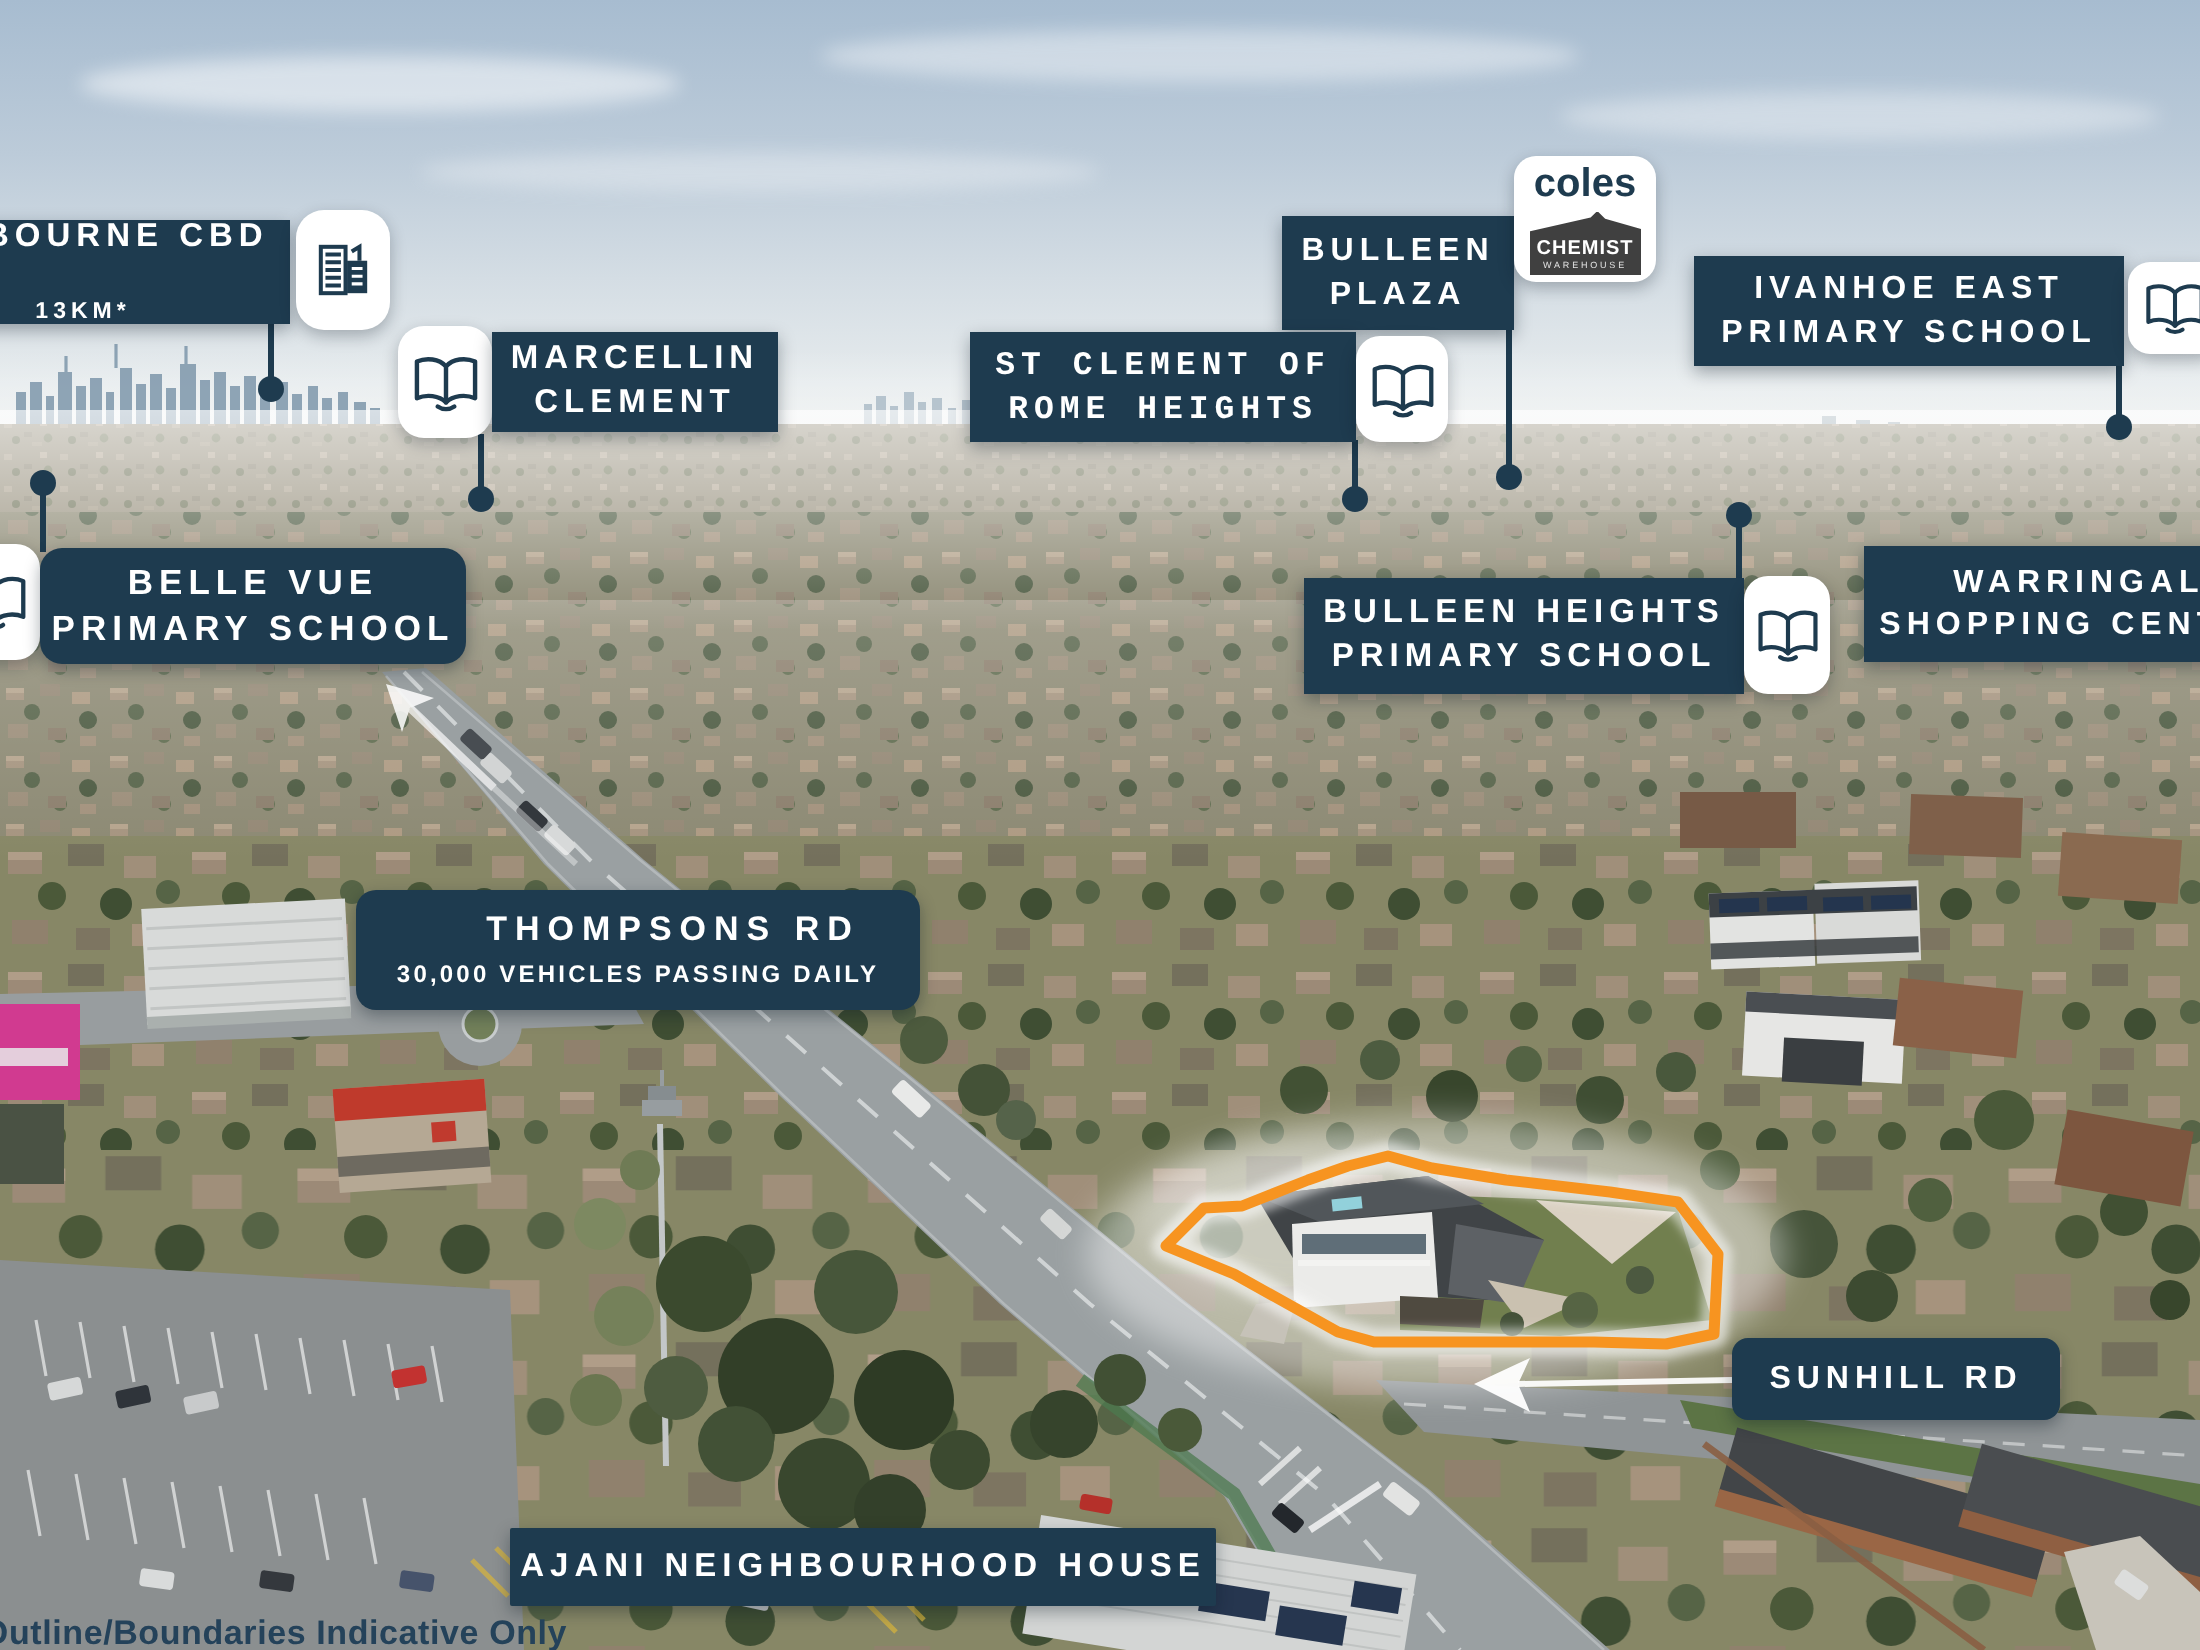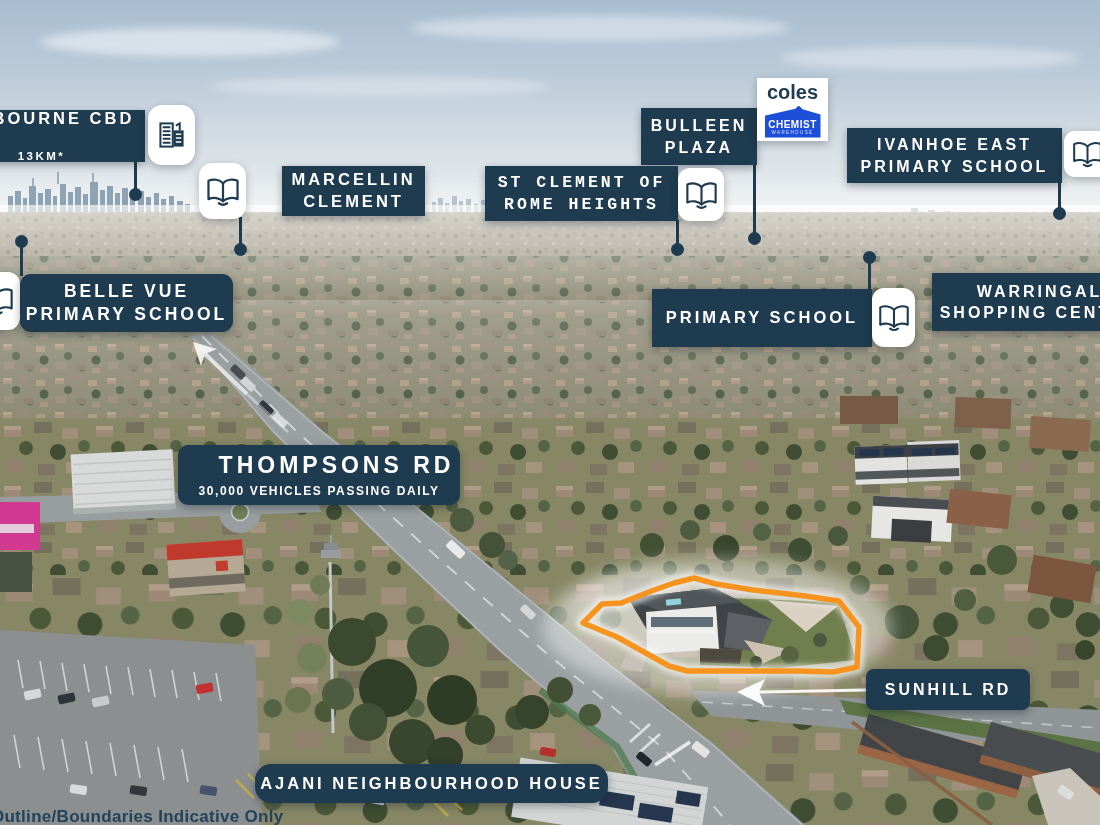--- a/index.html
+++ b/index.html
@@ -12,21 +12,21 @@
   .iconbox{position:absolute;background:#ffffff;display:flex;align-items:center;justify-content:center;
     box-shadow:0 3px 8px rgba(10,22,34,.28);}
   .lline{position:absolute;width:3px;background:#1e3b4f;}
   .ldot{position:absolute;width:13px;height:13px;border-radius:50%;background:#1e3b4f;}
   .t18{font-size:17.5px;}
   .t17{font-size:16.5px;}
   .t16{font-size:16px;}
   .sub{font-size:11.5px;letter-spacing:2.5px;margin-top:19px;font-weight:600;}
   .thp-sub{font-size:12px;letter-spacing:1.6px;margin-top:4px;font-weight:600;}
   .coles-word{font-weight:bold;font-size:20px;color:#1e3b4f;letter-spacing:0;line-height:1;}
-  .cw{width:56px;height:30px;background:#1d4ed8;color:#fff;display:flex;flex-direction:column;
+  .cw{width:56px;height:30px;background:#404040;color:#fff;display:flex;flex-direction:column;
     align-items:center;justify-content:flex-end;padding-bottom:2px;margin-top:4px;
     clip-path:polygon(0% 32%, 55% 10%, 61% 0%, 68% 12%, 100% 28%, 100% 100%, 0% 100%);}
   .cw1{font-size:10px;font-weight:bold;letter-spacing:.5px;line-height:1.1;}
   .cw2{font-size:4.5px;letter-spacing:1.4px;opacity:.85;line-height:1.2;}
   .disclaimer{position:absolute;color:#24425a;font-weight:700;font-size:17px;letter-spacing:.3px;white-space:nowrap;}
 </style>
 </head>
 <body>
 
 <div class="canvas">
@@ -416,30 +416,30 @@
   <svg width="34" height="34" viewBox="0 0 44 44">
         <use href="#city"></use>
       </svg>
 </div>
 
 <div class="iconbox" style="left:199px;top:163px;width:47px;height:56px;border-radius:13px;">
   <svg width="36" height="31" viewBox="0 0 52 44">
         <use href="#bk"></use>
       </svg>
 </div>
-<div class="callout" style="left:246px;top:166px;width:143px;height:50px;margin-left:36px;">
+<div class="callout" style="left:246px;top:166px;width:143px;height:50px;">
   <span class="t17">MARCELLIN</span>
   <span class="t17">CLEMENT</span>
 </div>
 
 <div class="callout" style="left:641px;top:76px;width:116px;height:57px;margin-top:32px;">
   <span class="t16">BULLEEN</span>
   <span class="t16">PLAZA</span>
 </div>
-<div class="iconbox" style="left:757px;top:78px;width:71px;height:63px;border-radius:1px;flex-direction:column;">
+<div class="iconbox" style="left:757px;top:78px;width:71px;height:63px;border-radius:11px;flex-direction:column;">
   <span class="coles-word">coles</span>
   <span class="cw">
     <span class="cw1">CHEMIST</span>
     <span class="cw2">WAREHOUSE</span>
   </span>
 </div>
 
 <div class="callout" style="left:485px;top:166px;width:193px;height:55px;font-family:Liberation Mono, monospace;">
   <span class="t17">ST CLEMENT OF</span>
   <span class="t17">ROME HEIGHTS</span>
@@ -464,41 +464,42 @@
   <svg width="35" height="30" viewBox="0 0 52 44">
         <use href="#bk"></use>
       </svg>
 </div>
 <div class="callout" style="left:20px;top:274px;width:213px;height:58px;border-radius:11px;">
   <span class="t18">BELLE VUE</span>
   <span class="t18">PRIMARY SCHOOL</span>
 </div>
 
 <div class="callout" style="left:652px;top:289px;width:220px;height:58px;">
+  <span class="t17">BULLEEN HEIGHTS</span>
   <span class="t17">PRIMARY SCHOOL</span>
 </div>
 <div class="iconbox" style="left:872px;top:288px;width:43px;height:59px;border-radius:12px;">
   <svg width="34" height="29" viewBox="0 0 52 44">
         <use href="#bk"></use>
       </svg>
 </div>
 
 <div class="callout" style="left:932px;top:273px;width:215px;height:58px;">
   <span class="t16">WARRINGAL</span>
   <span class="t16">SHOPPING CENTRE</span>
 </div>
 
 <div class="callout" style="left:178px;top:445px;width:282px;height:60px;border-radius:10px;">
-  <span style="font-size:23px;letter-spacing:4px;margin-left:35px;">THOMPSONS RD</span>
+  <span style="font-size:17px;letter-spacing:4px;margin-left:35px;">THOMPSONS RD</span>
   <span class="thp-sub">30,000 VEHICLES PASSING DAILY</span>
 </div>
 
 <div class="callout" style="left:866px;top:669px;width:164px;height:41px;border-radius:8px;">
   <span class="t16">SUNHILL RD</span>
 </div>
 
-<div class="callout" style="left:255px;top:764px;width:353px;height:39px;border-radius:16px;">
+<div class="callout" style="left:255px;top:764px;width:353px;height:39px;border-radius:1px;">
   <span class="t17">AJANI NEIGHBOURHOOD HOUSE</span>
 </div>
 
 <div class="disclaimer" style="left:-16px;top:807px;">*Outline/Boundaries Indicative Only</div>
 
 </div>
 
 </body></html>

